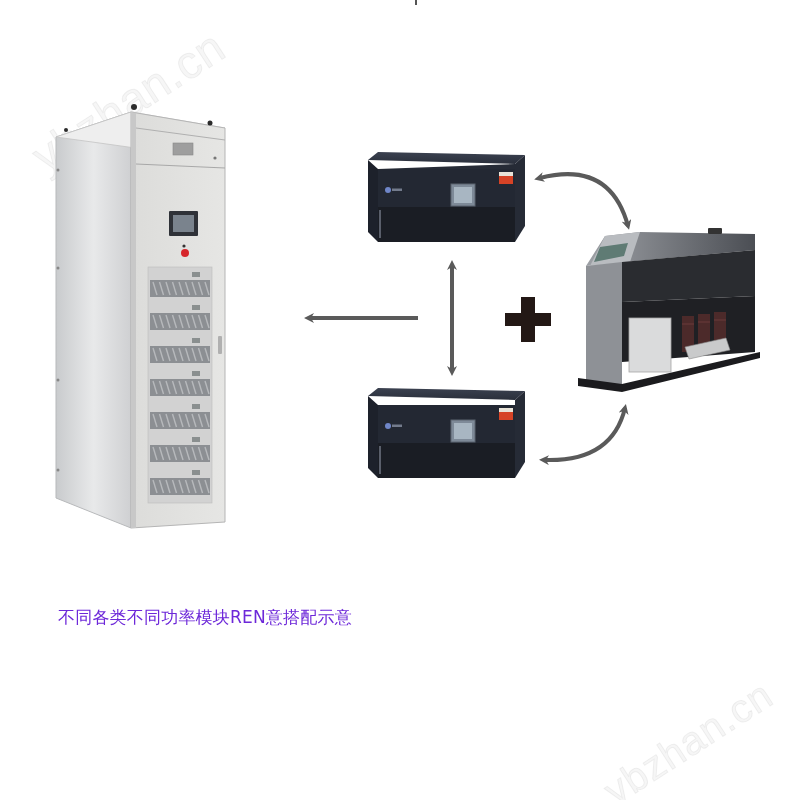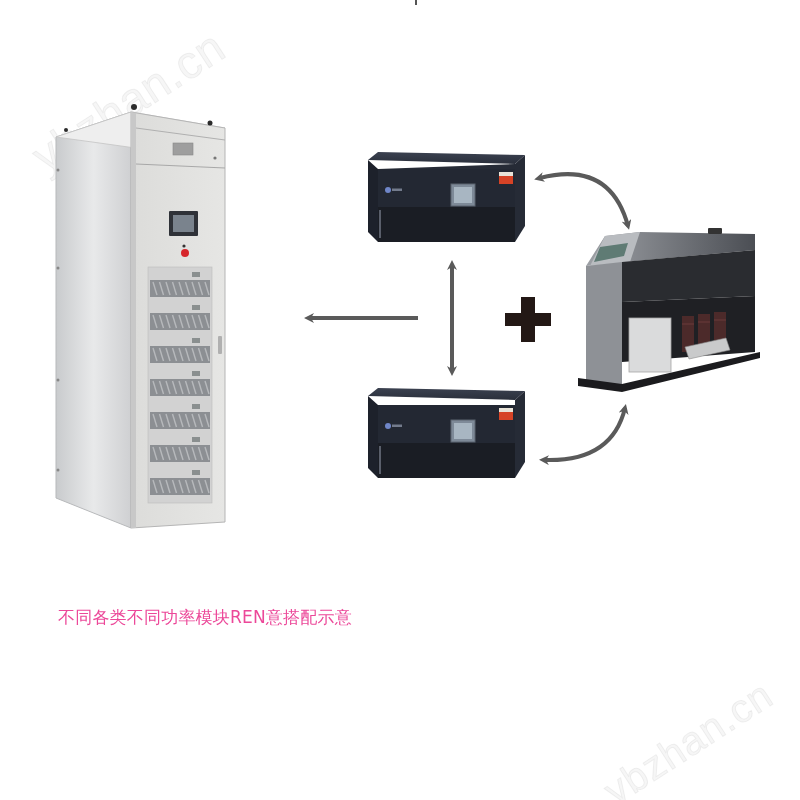--- a/index.html
+++ b/index.html
@@ -1,20 +1,20 @@
 <!DOCTYPE html>
 <html><head>
 <meta charset="utf-8">
 <style>
   html,body{margin:0;padding:0;background:#ffffff;}
   body{width:800px;height:800px;position:relative;overflow:hidden;font-family:"DejaVu Sans",sans-serif;}
   .abs{position:absolute;}
   .watermark{position:absolute;font-family:"Liberation Sans",sans-serif;font-size:46px;color:rgba(0,0,0,0.035);
     -webkit-text-stroke:1px rgba(0,0,0,0.06);transform:rotate(-33deg);transform-origin:left top;white-space:nowrap;letter-spacing:1px;}
-  .caption{position:absolute;left:58px;top:606px;font-size:17px;color:#ec4899;font-family:"DejaVu Sans",sans-serif;letter-spacing:0.2px;}
+  .caption{position:absolute;left:58px;top:606px;font-size:17px;color:#6d28d9;font-family:"DejaVu Sans",sans-serif;letter-spacing:0.2px;}
   .topmark{position:absolute;left:415px;top:0;width:2px;height:5px;background:#555;}
 </style>
 </head>
 <body>
 
 <div class="watermark" style="left:22px;top:138px;">ybzhan.cn</div>
 <div class="watermark" style="left:596px;top:776px;font-size:40px;">ybzhan.cn</div>
 
 <div class="topmark"></div>
 

